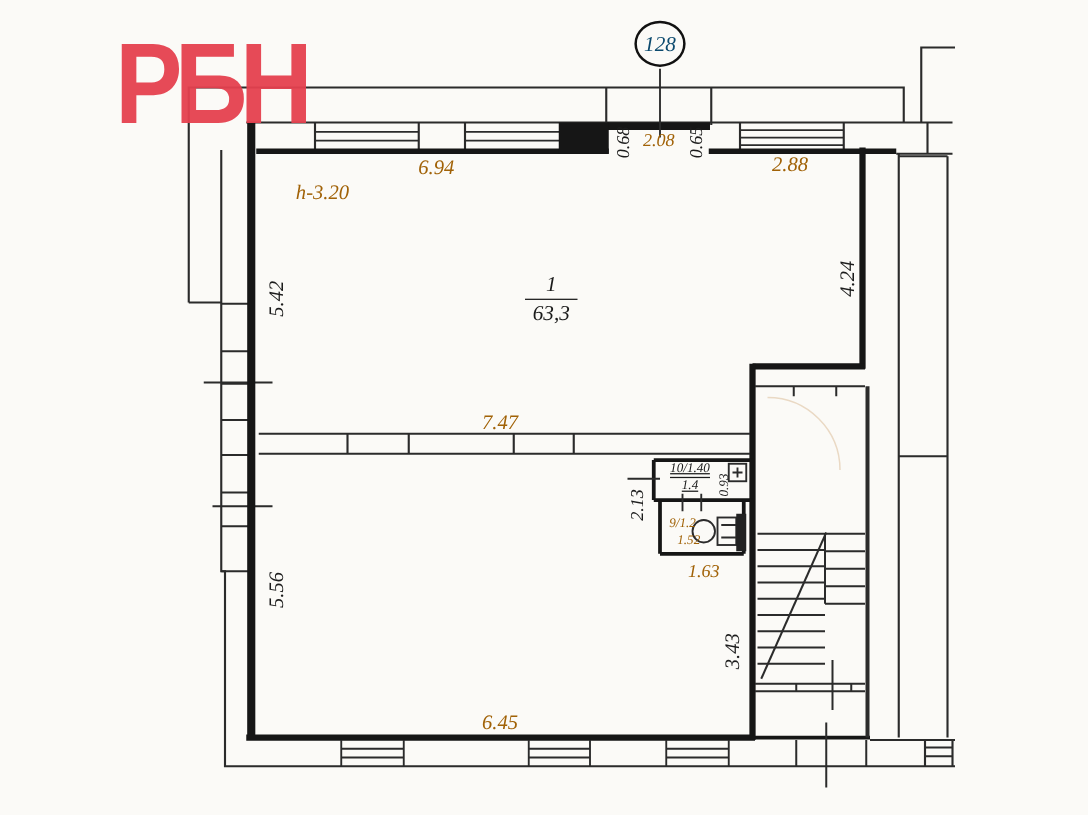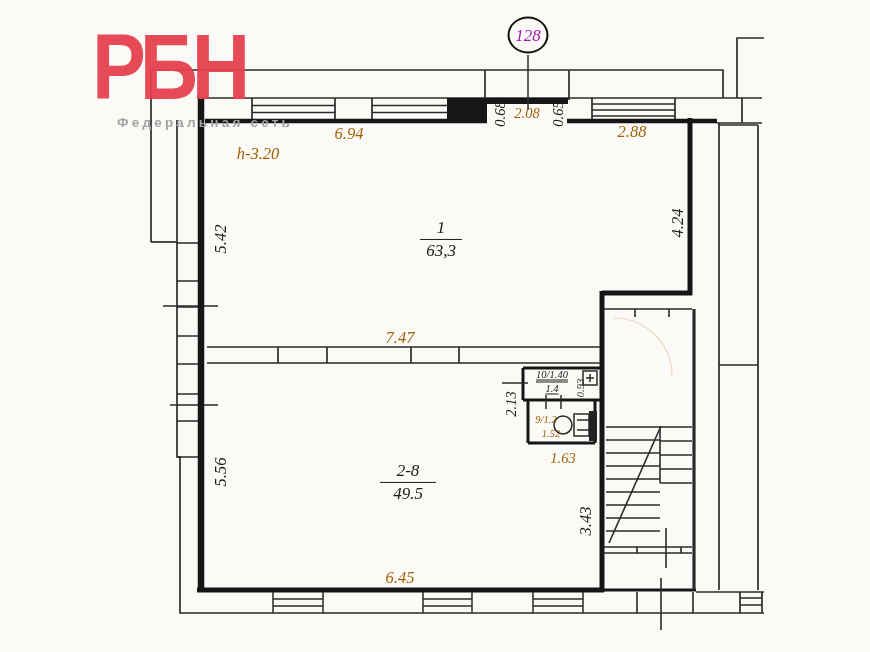--- a/index.html
+++ b/index.html
@@ -13,21 +13,21 @@
   .tiny{font-size:10.5px;}
   .small{font-size:14.5px;}
   .room-label{position:absolute;transform:translate(-50%,-50%);z-index:3;display:flex;
        flex-direction:column;align-items:center;font:italic 17px "Liberation Serif",serif;
        color:#1b1b1b;line-height:1.15;}
   .room-label.tinylbl{font-size:10.5px;line-height:1.05;text-decoration:underline;}
   .frac-line{border-top:1.6px solid #1b1b1b;margin:1px 0;}
   .badge{position:absolute;left:528px;top:35px;transform:translate(-50%,-50%);z-index:3;
        width:37px;height:33px;border:2.6px solid #111;border-radius:50%;
        display:flex;align-items:center;justify-content:center;
-       font:italic 17px "Liberation Serif",serif;color:#a21caf;}
+       font:italic 17px "Liberation Serif",serif;color:#0c4a6e;}
   .logo{position:absolute;left:92px;top:24px;z-index:5;}
   .logo-brand{font-family:"Liberation Sans",sans-serif;font-weight:800;font-size:92px;
        line-height:.95;color:#e5414f;letter-spacing:-7px;transform:scaleX(.88);
        transform-origin:left top;opacity:.95;}
   .logo-sub{font-family:"Liberation Sans",sans-serif;font-weight:600;font-size:13.5px;
        color:#a3a3a3;letter-spacing:3.2px;margin-top:4px;margin-left:25px;white-space:nowrap;}
 </style>
 </head>
 <body>
 
@@ -115,21 +115,20 @@
     <g fill="none" stroke="#2b2b2b" stroke-width="1.5">
       <path d="M273,592 V613 M323,592 V613 M423,592 V613 M472,592 V613 M533,592 V613 M583,592 V613"></path>
       <path d="M273,599 H323 M273,606 H323 M423,599 H472 M423,606 H472 M533,599 H583 M533,606 H583"></path>
     </g>
 
     <path d="M528,55 V110" fill="none" stroke="#2b2b2b" stroke-width="1.5"></path>
   </svg>
 
   <div class="logo">
     <div class="logo-brand">РБН</div>
-    <div class="logo-sub">Федеральная сеть</div>
   </div>
 
   <div class="badge">
     <span>128</span>
   </div>
 
   <div class="dim" style="left:349px;top:134px">6.94</div>
   <div class="dim" style="left:258px;top:154px">h-3.20</div>
   <div class="vdim small" style="left:500px;top:114px">0.68</div>
   <div class="dim small" style="left:527px;top:113px">2.08</div>
@@ -144,25 +143,20 @@
   <div class="dim small" style="left:563px;top:458px">1.63</div>
   <div class="vdim" style="left:586px;top:521px">3.43</div>
   <div class="dim" style="left:400px;top:578px">6.45</div>
 
   <div class="room-label" style="left:441px;top:239px">
     <div>1</div>
     <div class="frac-line" style="width:42px"></div>
     <div>63,3</div>
   </div>
 
-  <div class="room-label" style="left:408px;top:482px">
-    <div>2-8</div>
-    <div class="frac-line" style="width:56px"></div>
-    <div>49.5</div>
-  </div>
 
   <div class="room-label tinylbl" style="left:552px;top:382px">
     <div>10/1.40</div>
     <div class="frac-line" style="width:32px"></div>
     <div>1.4</div>
   </div>
 
   <div class="dim tiny" style="left:546px;top:419px">9/1.2</div>
   <div class="dim tiny" style="left:551px;top:433px">1.52</div>
 

